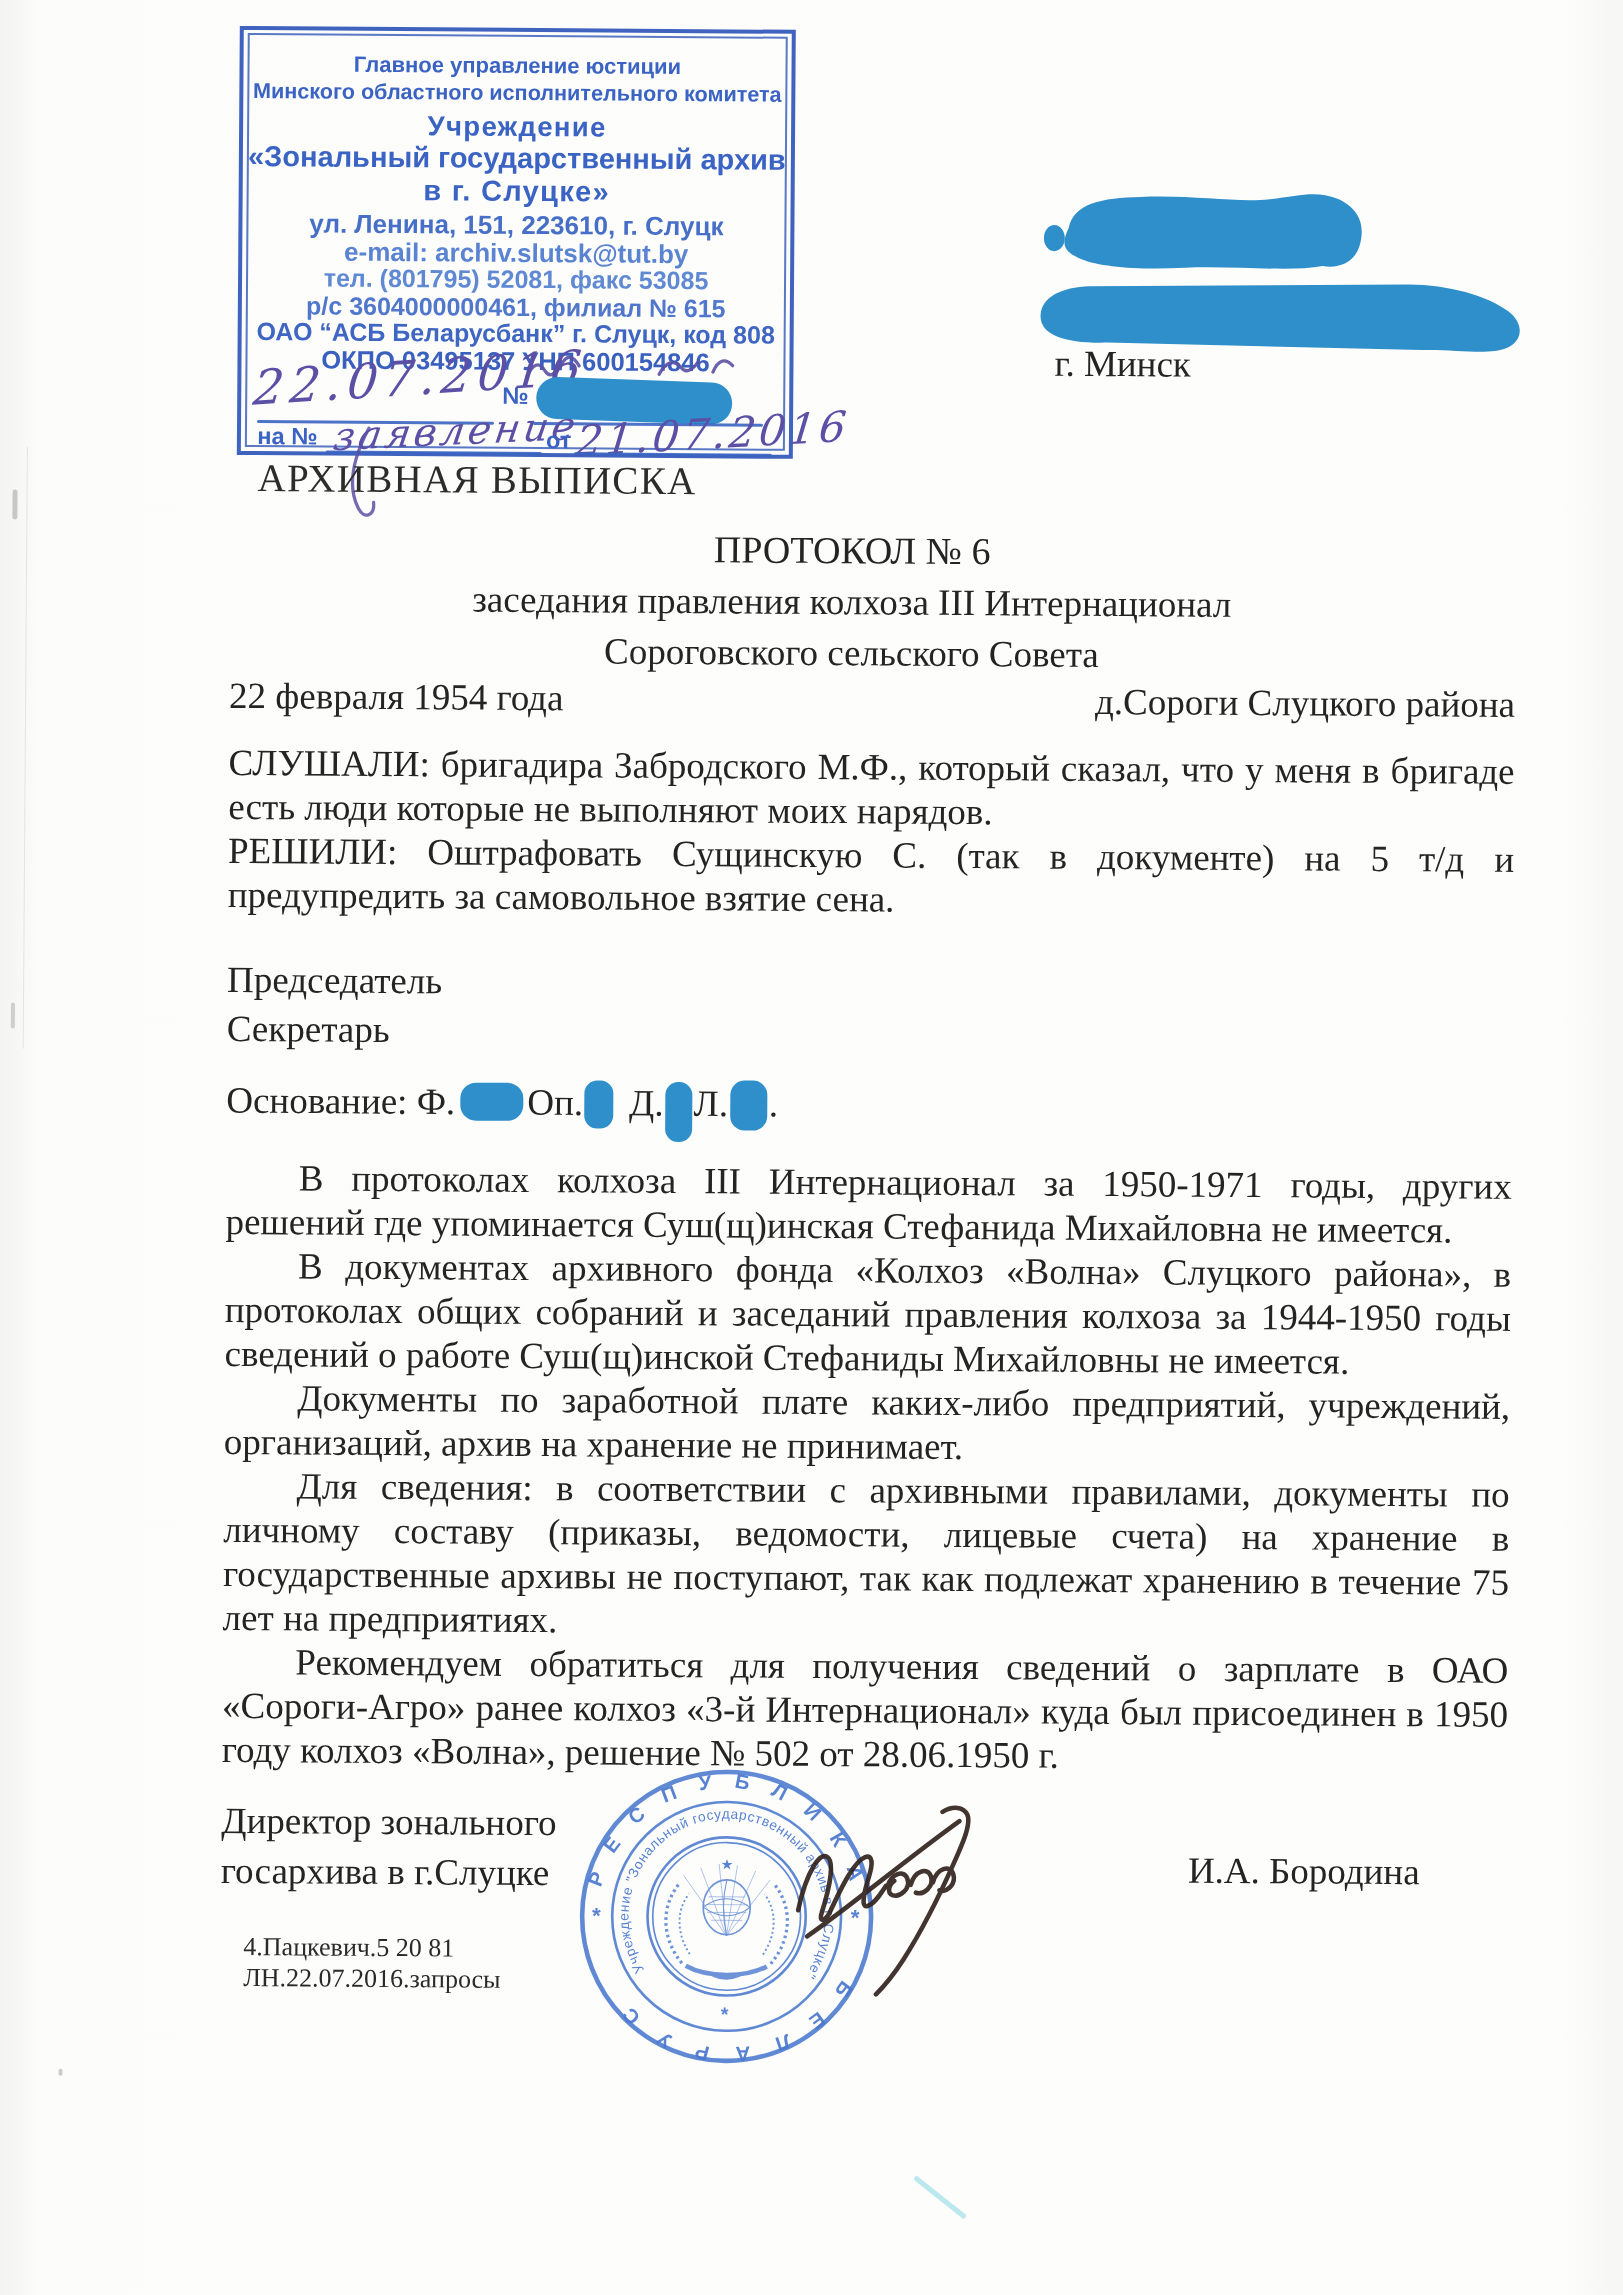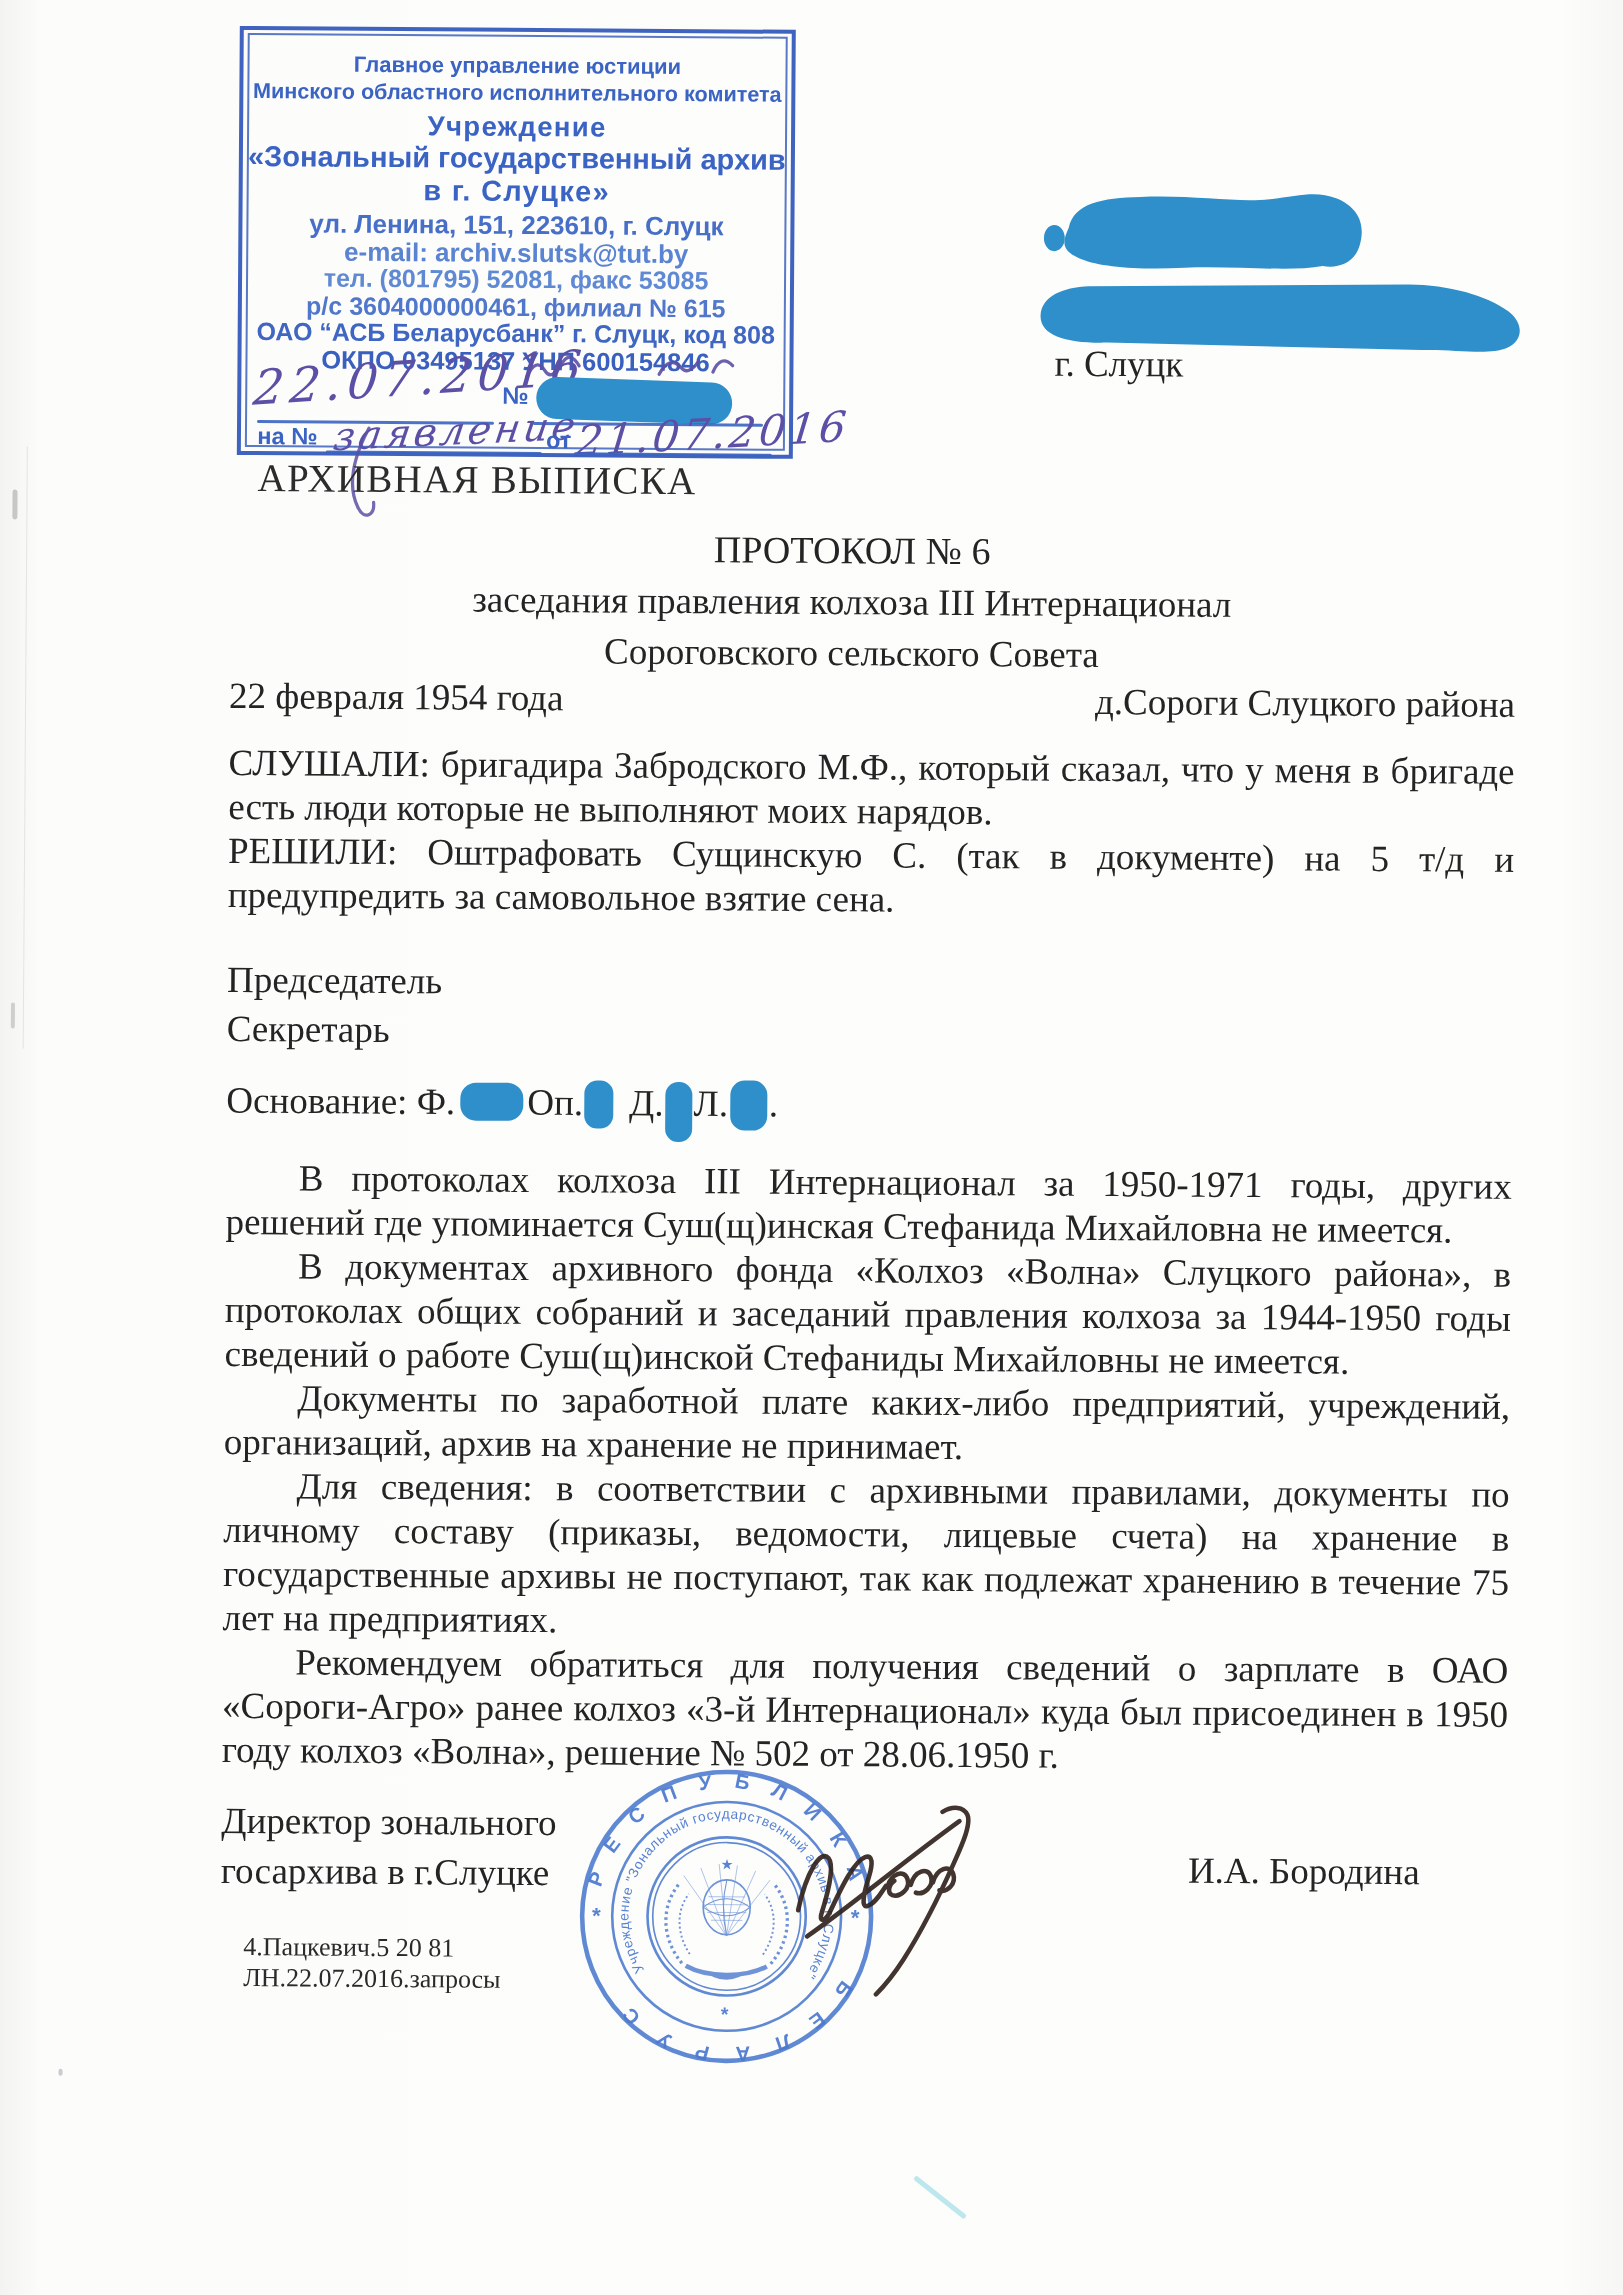--- a/index.html
+++ b/index.html
@@ -134,21 +134,21 @@
 
   <svg class="blobsvg" style="left:1034px; top:183px;" width="331" height="101" viewBox="0 0 505 155">
     <path fill="#2e8fca" d="M 42,66 C 50,28 92,20 152,18 C 232,14 300,26 350,20 C 396,14 422,6 452,18 C 488,32 498,60 488,92
       C 480,116 458,126 432,122 C 380,132 300,122 220,126 C 152,130 92,126 62,114 C 30,102 32,88 42,66 Z"></path>
     <ellipse cx="20" cy="82" rx="16" ry="20" fill="#2e8fca"></ellipse>
   </svg>
   <svg class="blobsvg" style="left:1023px; top:275px;" width="503" height="82" viewBox="0 0 768 125">
     <path fill="#2e8fca" d="M 18,58 C 20,30 50,16 92,14 L 580,8 C 640,8 700,24 732,48 C 756,66 756,92 730,104
       C 702,116 650,106 600,108 L 120,100 C 58,102 16,90 18,58 Z"></path>
   </svg>
-  <div class="city">г. Слуцк</div>
+  <div class="city">г. Минск</div>
 
   <div class="doc-title">АРХИВНАЯ ВЫПИСКА</div>
   <div class="heading">
     <p class="h1">ПРОТОКОЛ № 6</p>
     <p class="h2">заседания правления колхоза III Интернационал</p>
     <p class="h3">Сороговского сельского Совета</p>
   </div>
 
   <div class="daterow">
     <span class="dr-left">22 февраля 1954 года</span>

